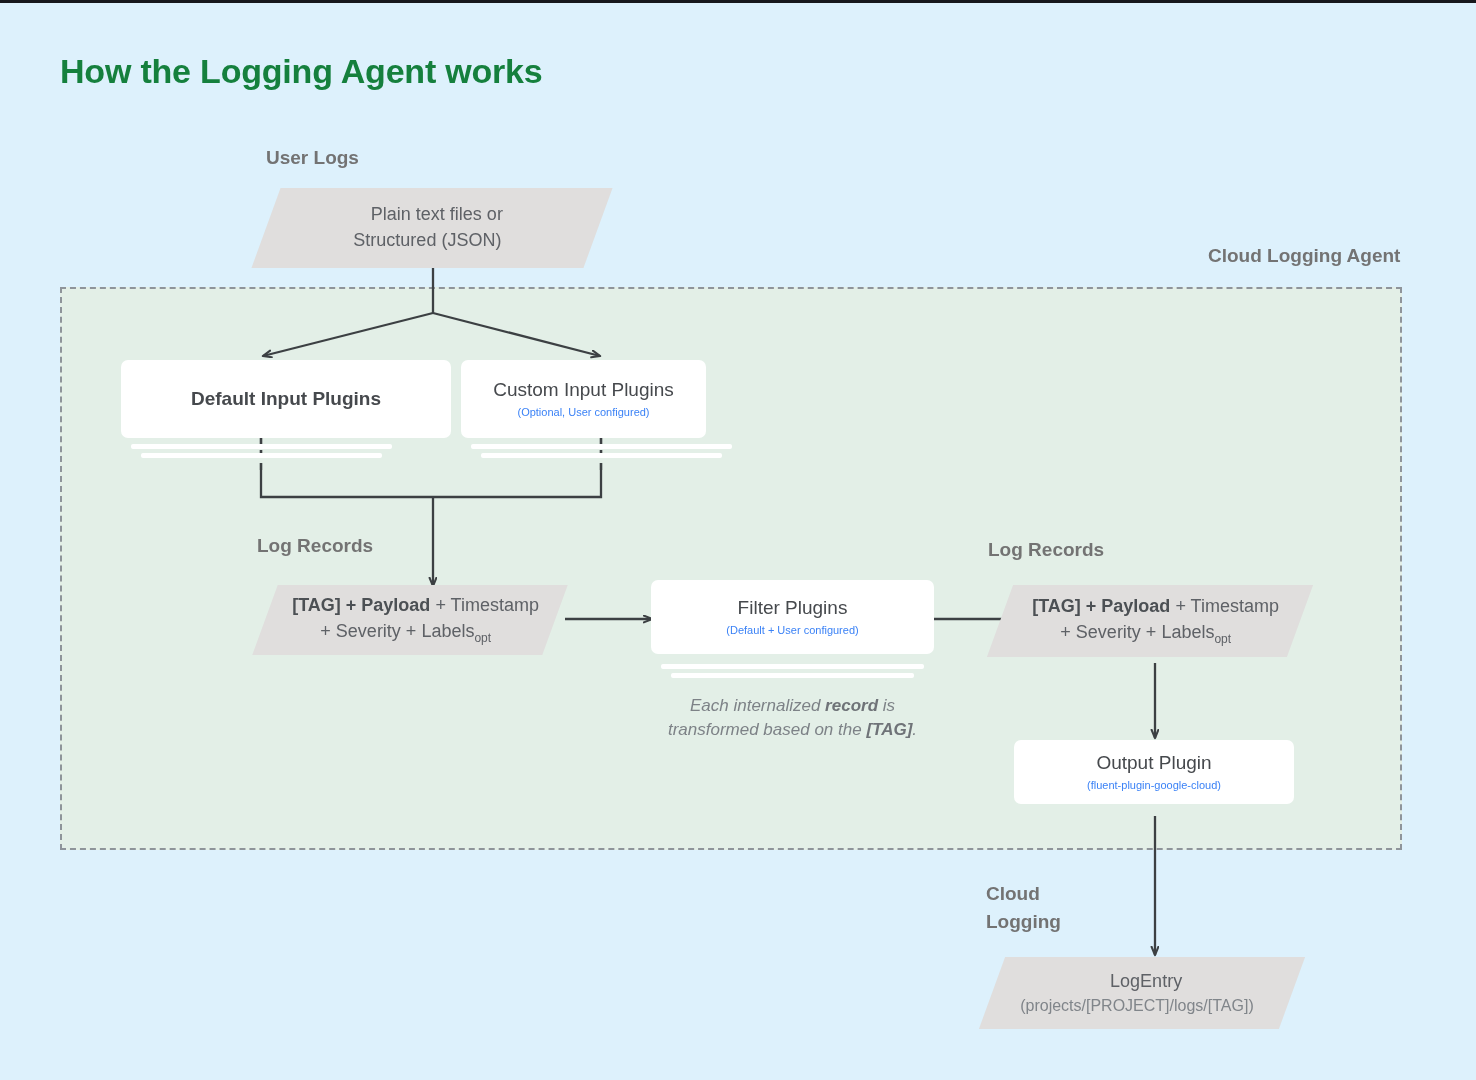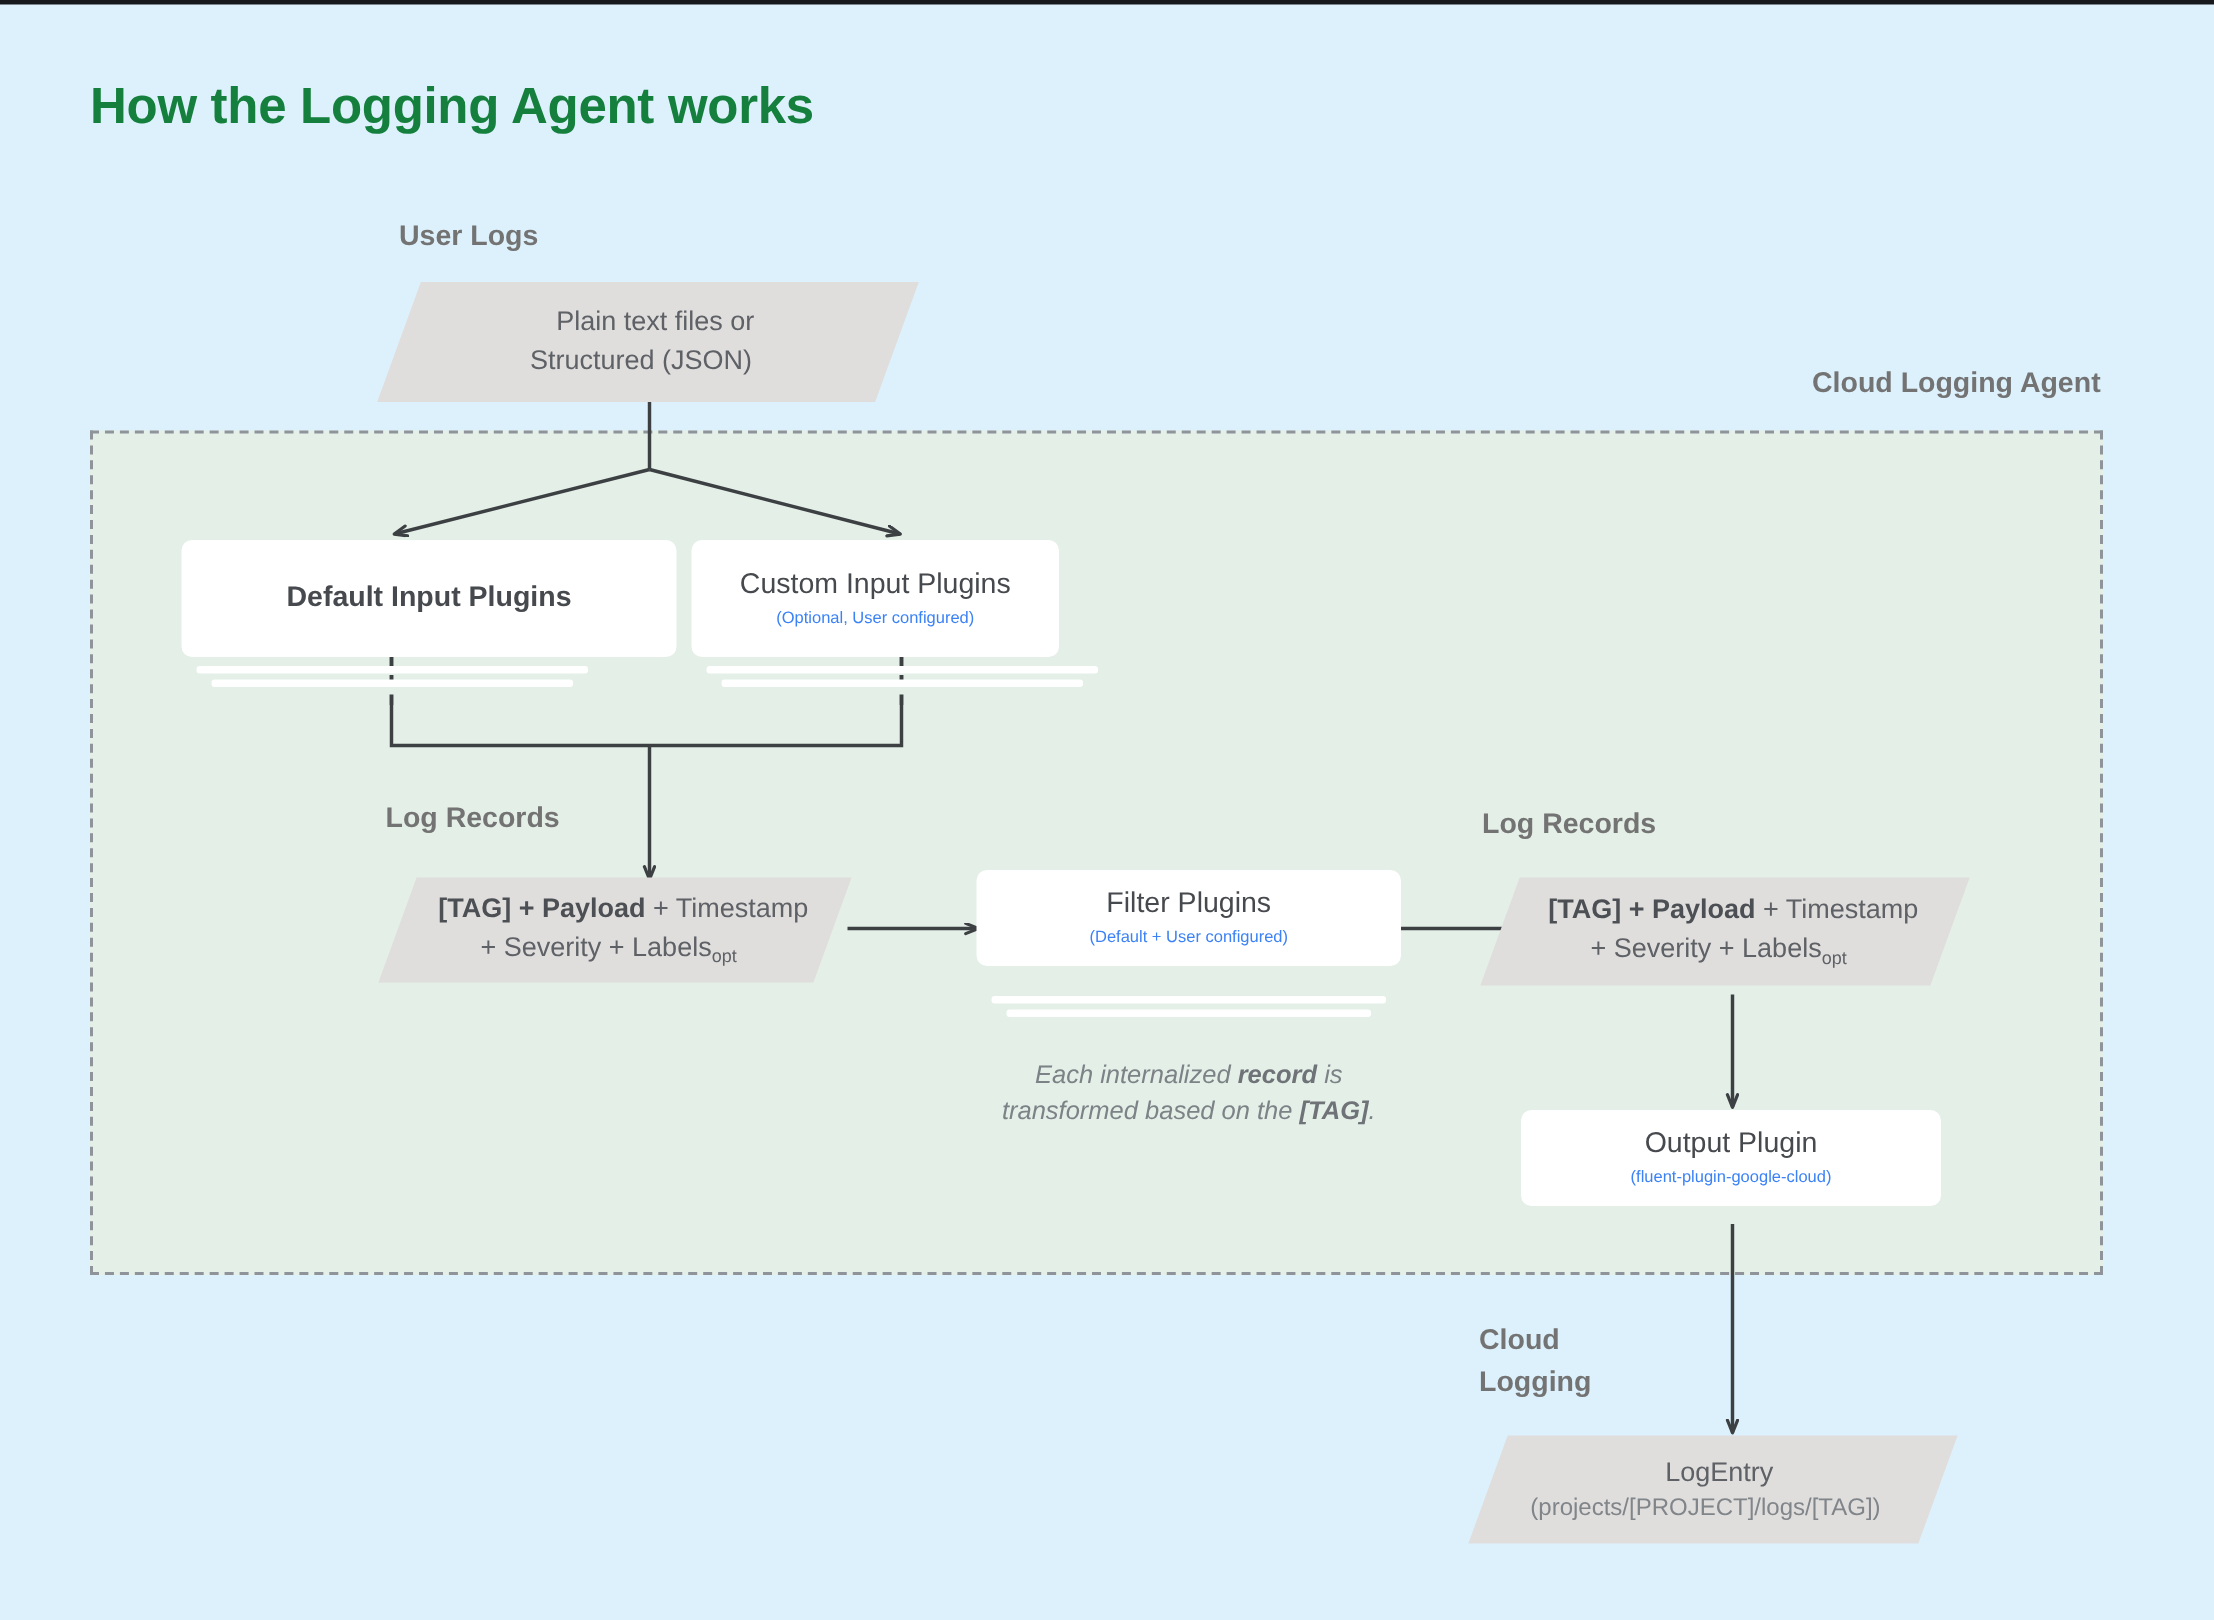--- a/index.html
+++ b/index.html
@@ -105,21 +105,20 @@
     height: 5px;
     border-radius: 2px;
   }
   .note {
     position: absolute;
     font-size: 17px;
     font-style: italic;
     color: #7d8287;
     text-align: center;
     line-height: 1.42;
-    margin-top: 11px;
   }
   .note b { font-weight: bold; color: #6f7378; }
 </style>
 </head>
 <body>
 
 <div id="canvas">
 
   <div id="top-rule"></div>
 
@@ -187,21 +186,21 @@
       <div class="sub">(Optional, User configured)</div>
     </div>
     <div class="stack-bar" style="left:471px; top:444px; width:261px;"></div>
     <div class="stack-bar" style="left:481px; top:453px; width:241px;"></div>
 
     <div class="para" style="left:265px; top:585px; width:290px; height:70px; transform: skewX(-20deg);">
       <div class="sk para-line1"><b>[TAG] + Payload</b><span> + Timestamp</span></div>
       <div class="sk para-line2"><span>+ Severity + Labels</span><sub>opt</sub></div>
     </div>
 
-    <div class="card" style="left:651px; top:580px; width:283px; height:64px;">
+    <div class="card" style="left:651px; top:580px; width:283px; height:74px;">
       <div class="title">Filter Plugins</div>
       <div class="sub">(Default + User configured)</div>
     </div>
     <div class="stack-bar" style="left:661px; top:664px; width:263px;"></div>
     <div class="stack-bar" style="left:671px; top:673px; width:243px;"></div>
 
     <div class="note" style="left:620px; top:694px; width:345px;">
       <span>Each internalized </span><b>record</b><span> is</span><br>
       <span>transformed based on the </span><b>[TAG]</b><span>.</span>
     </div>

